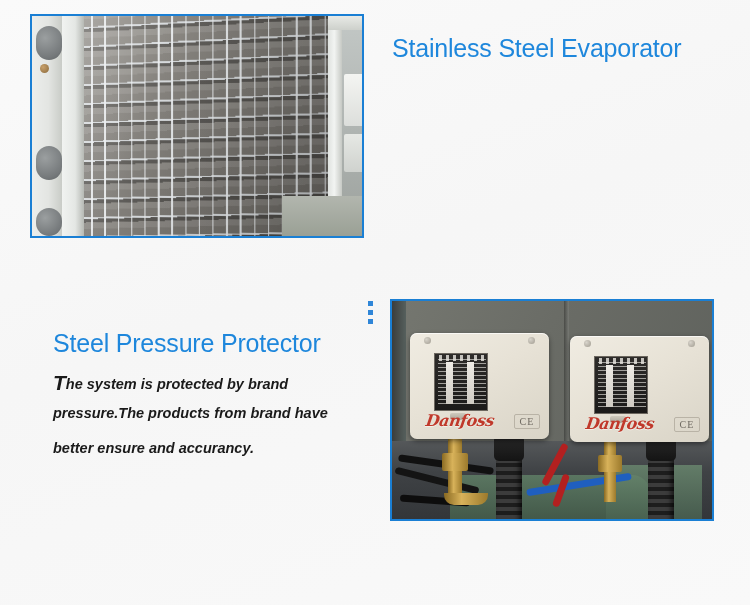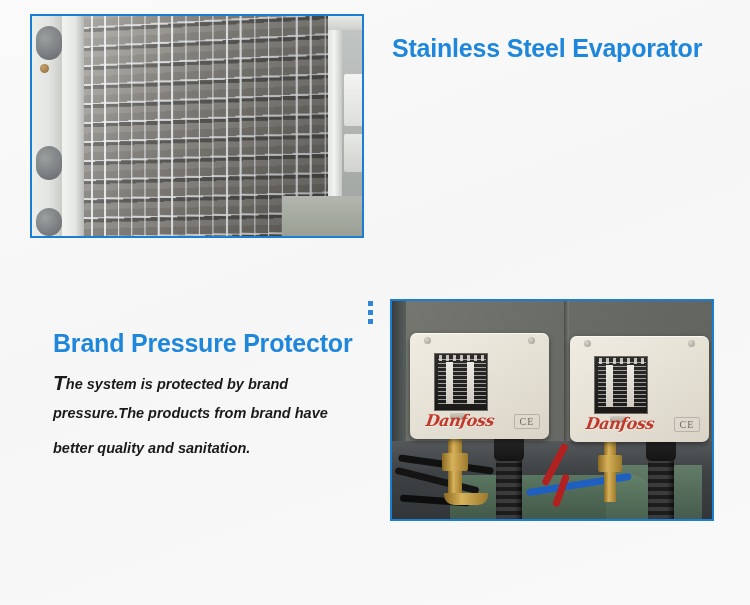--- a/index.html
+++ b/index.html
@@ -311,21 +311,21 @@
   .wire.red   { left: 140px; top: 160px; width: 46px;  background: #b32020; transform: rotate(-62deg); }
   .wire.red2  { left: 152px; top: 186px; width: 34px;  background: #b32020; transform: rotate(-70deg); }
   .wire.black1{ left: 6px;  top: 160px; width: 96px;  background: #111; transform: rotate(8deg); }
   .wire.black2{ left: 2px;  top: 176px; width: 86px;  background: #141414; transform: rotate(14deg); }
   .wire.black3{ left: 8px;  top: 196px; width: 70px;  background: #0d0d0d; transform: rotate(4deg); }
 
   
   .heading {
     position: absolute;
     color: #1e87dc;
-    font-weight: bold;
+    font-weight: normal;
     font-size: 25px;
     letter-spacing: -0.2px;
     white-space: nowrap;
   }
   #evaporator-heading { left: 392px; top: 34px; }
   #pressure-heading   { left: 53px;  top: 329px; }
 
   .body-copy {
     position: absolute;
     color: #1a1a1a;
@@ -397,26 +397,26 @@
 
   <h2 class="heading" id="evaporator-heading">Stainless Steel Evaporator</h2>
 
 
   <div id="dot-separator">
     <span></span>
     <span></span>
     <span></span>
   </div>
 
-  <h2 class="heading" id="pressure-heading">Brand Pressure Protector</h2>
+  <h2 class="heading" id="pressure-heading">Steel Pressure Protector</h2>
 
   <div class="body-copy" id="pressure-body">
     <div class="line l1"><span class="dropcap">T</span><span>he system is protected by brand</span></div>
     <div class="line l3">pressure.The products from brand have</div>
-    <div class="line l4">better quality and sanitation.</div>
+    <div class="line l4">better ensure and accurancy.</div>
   </div>
 
   <div class="photo-frame" id="pressure-photo">
     <div class="press-scene">
 
       <div class="press-wall"></div>
       <div class="press-wall-seam"></div>
       <div class="press-panel-left"></div>
       <div class="press-lower"></div>
       <div class="press-green"></div>

